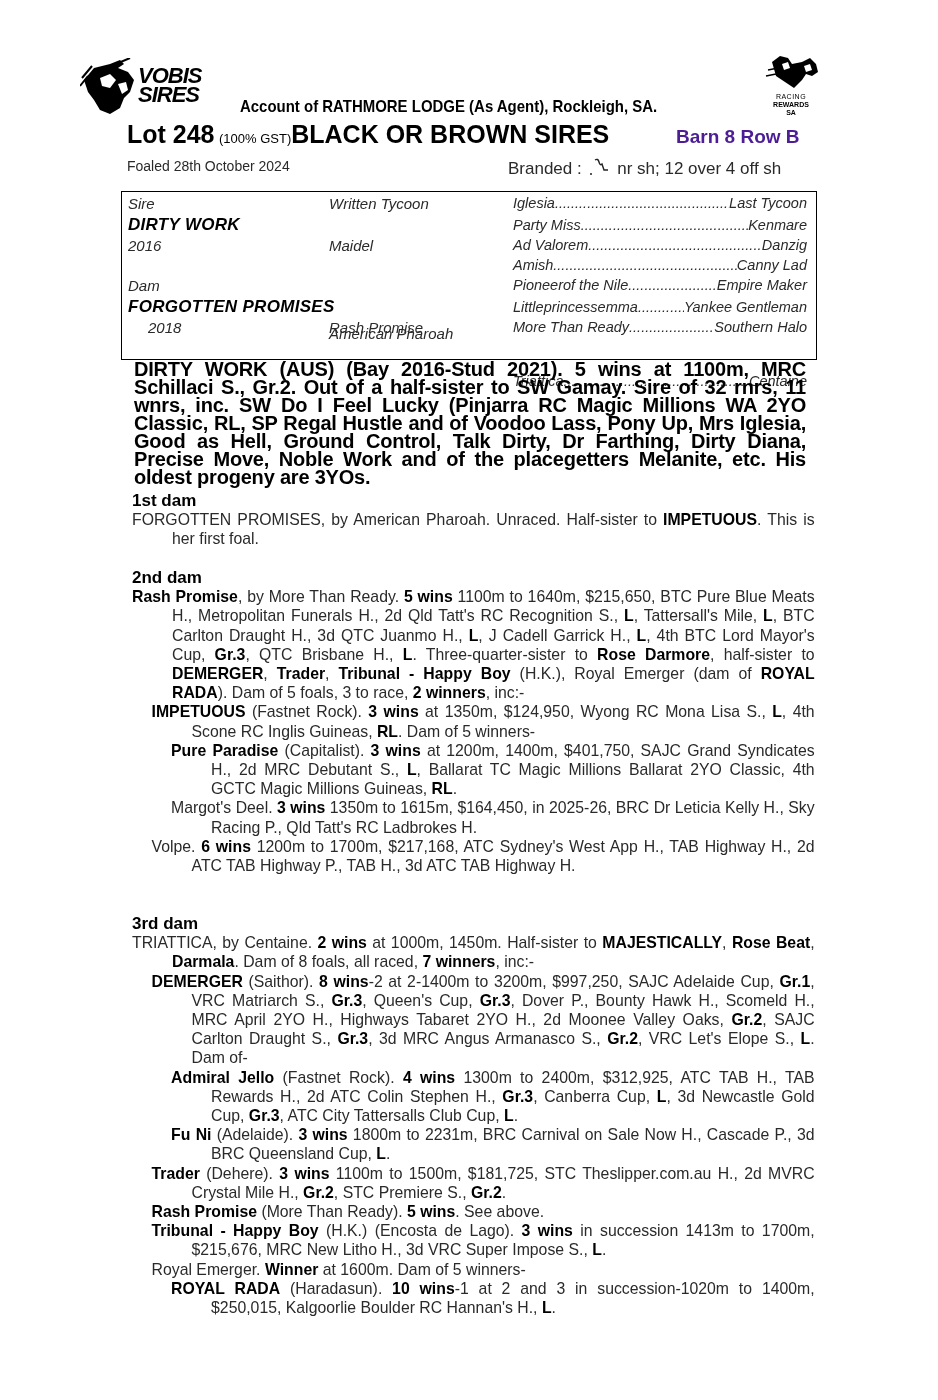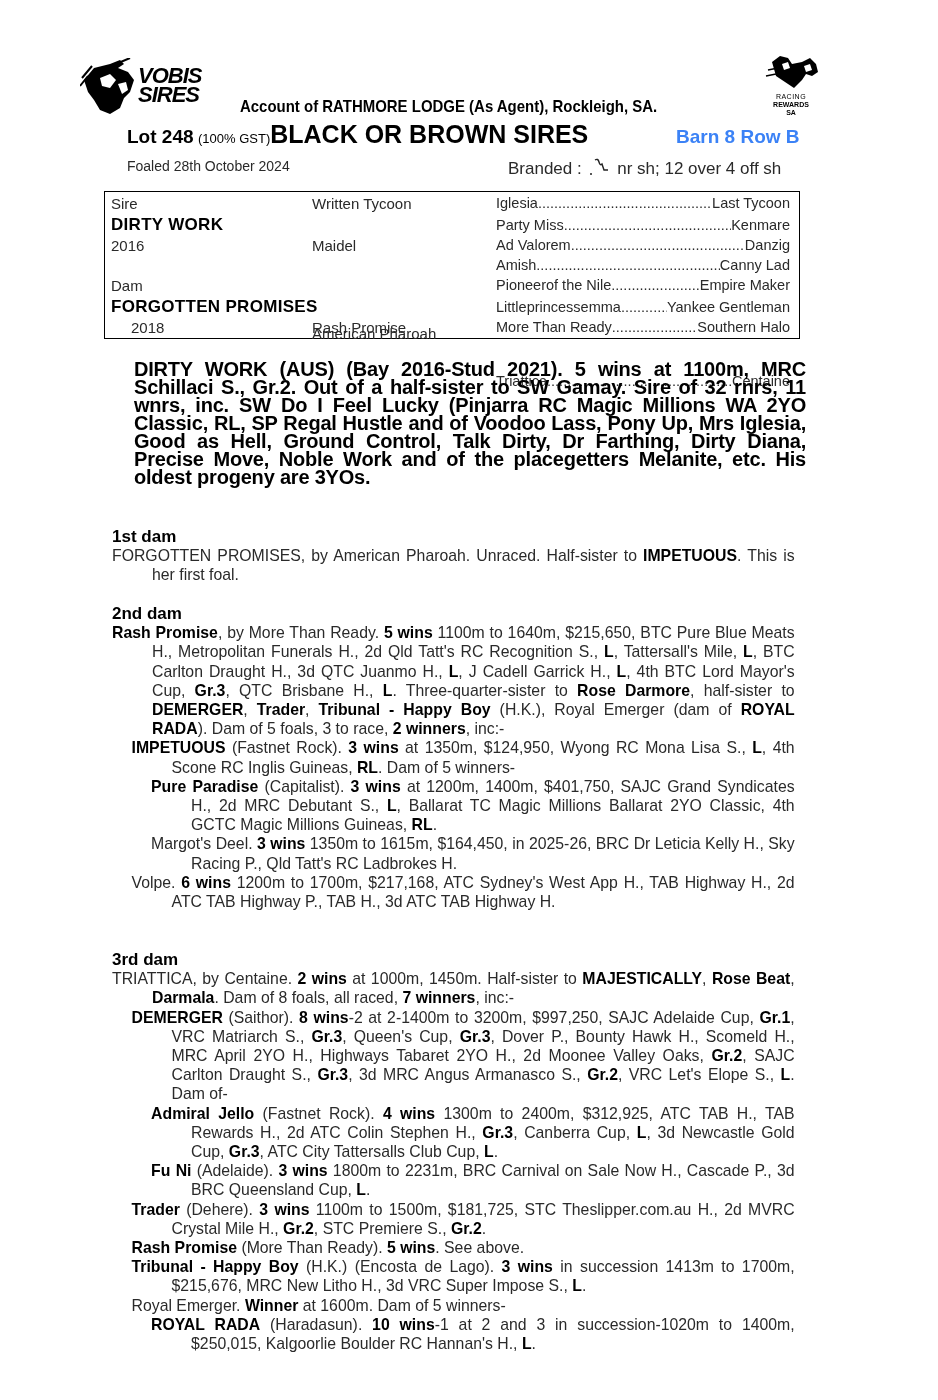--- a/index.html
+++ b/index.html
@@ -9,41 +9,41 @@
   
   .logo-vobis { left: 80px; top: 58px; width: 140px; height: 60px; }
   .logo-vobis svg { position: absolute; left: 0; top: 0; }
   .vobis-text { position: absolute; left: 58px; top: 8px; font-family: "Liberation Sans", sans-serif; font-weight: 900; font-style: italic; font-size: 22px; line-height: 19px; letter-spacing: -1px; color: #000; }
   .logo-rr { left: 758px; top: 54px; width: 66px; height: 66px; text-align: center; }
   .rr-text { position: absolute; left: 0; width: 66px; top: 39px; font-size: 7px; line-height: 8px; font-weight: 700; color: #000; font-family: "Liberation Sans", sans-serif; }
   .rr-text .l1 { font-weight: 400; letter-spacing: 0.5px; }
 
   .account { left: 240px; top: 97px; font-family: "Liberation Sans Narrow", "Liberation Sans", sans-serif; font-weight: 700; font-size: 17px; transform: scaleX(0.88); transform-origin: left top; white-space: nowrap; color: #000; }
   .lotline { left: 127px; top: 120px; white-space: nowrap; color: #000; }
-  .lot { font-weight: 900; font-size: 19px; font-family: "Liberation Sans", sans-serif; }
+  .lot { font-weight: 900; font-size: 25px; font-family: "Liberation Sans", sans-serif; }
   .gst { font-size: 13px; font-family: "Liberation Sans", sans-serif; }
   .colour { font-weight: 900; font-size: 25px; }
-  .barn { left: 676px; top: 126px; font-weight: 900; font-size: 19px; color: #3b82f6; white-space: nowrap; }
+  .barn { left: 676px; top: 126px; font-weight: 900; font-size: 19px; color: #4c1d95; white-space: nowrap; }
   .foaled { left: 127px; top: 158px; font-size: 14px; color: #2a2a2a; }
   .branded { left: 508px; top: 158px; font-size: 17px; color: #2a2a2a; white-space: nowrap; }
   .brand-mark { display: inline-block; width: 26px; height: 18px; vertical-align: -2px; }
 
   
-  .pedbox { left: 104px; top: 191px; width: 696px; height: 148px; border: 1.5px solid #000; box-sizing: border-box; }
+  .pedbox { left: 121px; top: 191px; width: 696px; height: 169px; border: 1.5px solid #000; box-sizing: border-box; font-style: italic; }
   .pcell { position: absolute; font-size: 15px; color: #2a2a2a; white-space: nowrap; }
   .pbig { position: absolute; font-weight: 900; font-size: 17px; color: #000; white-space: nowrap; letter-spacing: 0.3px; }
   .gg { position: absolute; left: 391px; width: 294px; font-size: 14.5px; color: #2a2a2a; display: flex; white-space: nowrap; justify-content: center; }
   .gg .dots { flex: 1; overflow: hidden; }
   .gg .dots::before { content: "......................................................................................................................"; letter-spacing: 0px; }
 
   
   .sire-sum { left: 134px; top: 360px; width: 672px; font-family: "Liberation Sans", sans-serif; font-weight: 900; font-size: 20px; line-height: 18px; letter-spacing: -0.2px; text-align: justify; color: #000; }
 
   
-  .sec { left: 112px; width: 683px; font-size: 17px; line-height: 19.2px; color: #2a2a2a; font-family: "Liberation Sans Narrow", "Liberation Sans", sans-serif; margin-top: 36px; }
+  .sec { left: 132px; width: 683px; font-size: 17px; line-height: 19.2px; color: #2a2a2a; font-family: "Liberation Sans Narrow", "Liberation Sans", sans-serif; }
   .sec-title { font-weight: 900; color: #000; font-size: 17px; margin-bottom: 0; font-family: "Liberation Sans", sans-serif; }
   .b { font-weight: 900; color: #000; font-family: "Liberation Sans", sans-serif; }
   .entry { position: relative; text-align: justify; text-align-last: left; }
   .lvl0 { padding-left: 43px; text-indent: -43px; }
   .lvl1 { padding-left: 64px; text-indent: -43px; }
   .lvl2 { padding-left: 85px; text-indent: -43px; }
   .narrow { transform: scaleX(0.93); transform-origin: left top; width: 734px; }
 </style>
 </head>
 <body>

